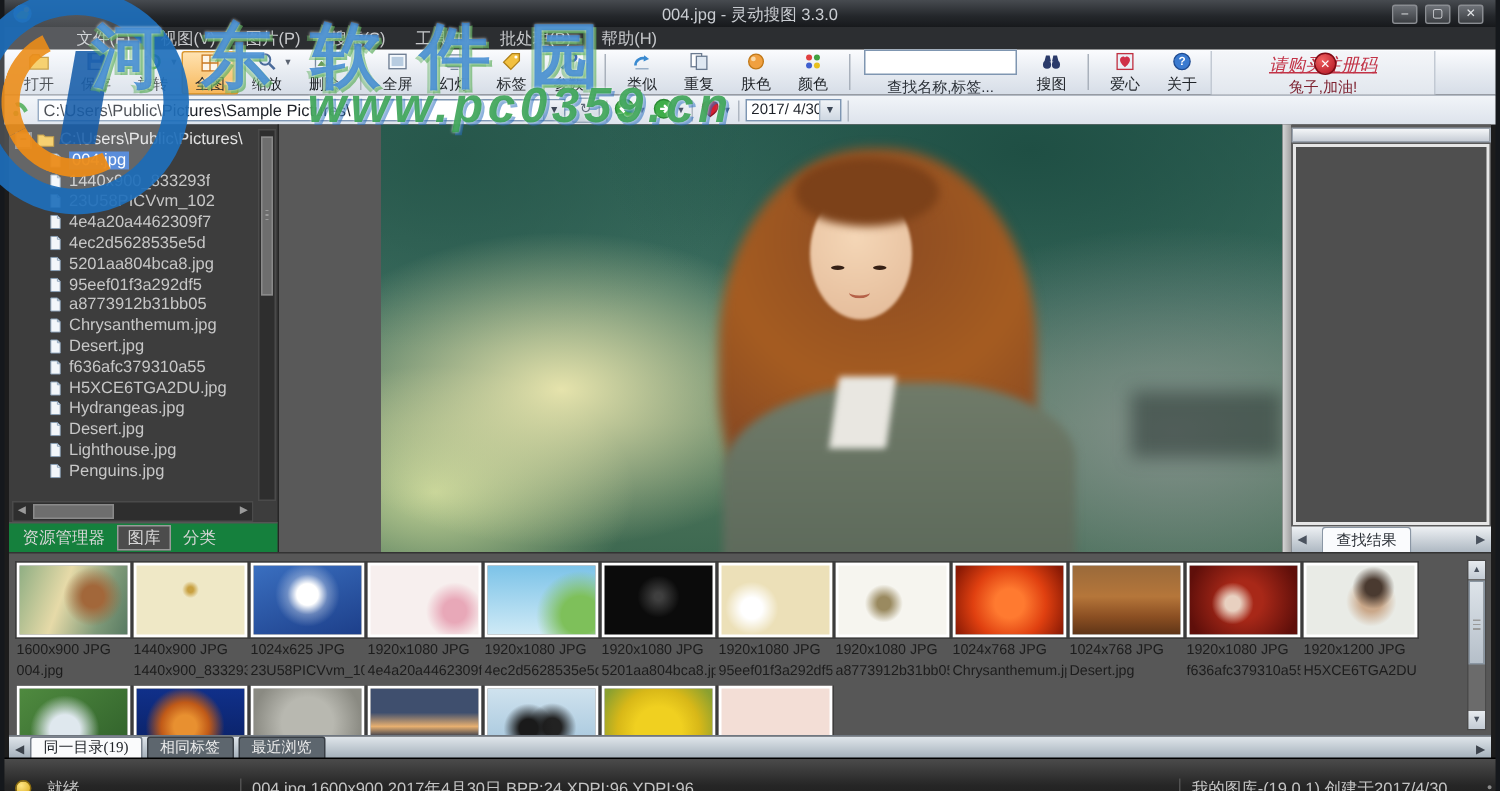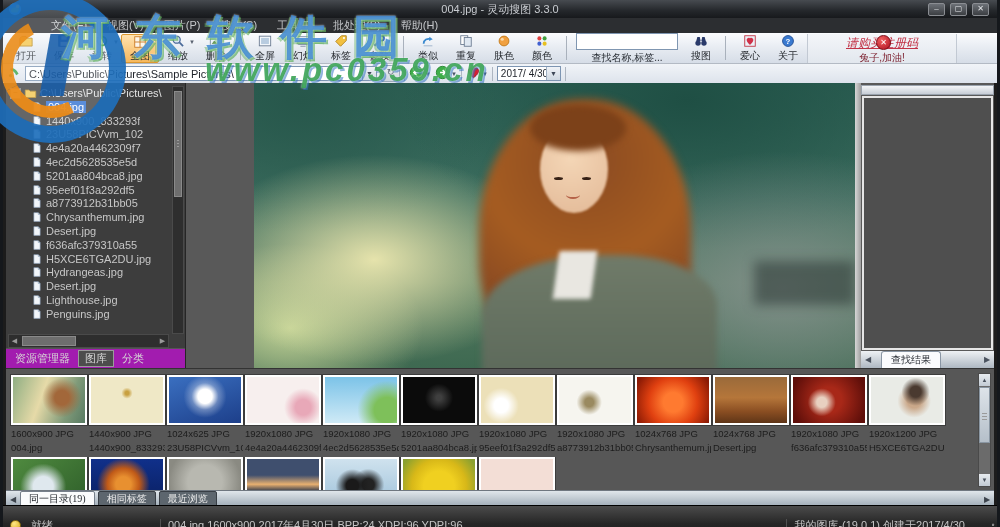--- a/index.html
+++ b/index.html
@@ -66,21 +66,21 @@
   .tree-item .nm{overflow:hidden;max-width:110px;}
   .tree-item.sel .nm{background:#2f6fd0;color:#fff;padding:0 2px;}
   .tree-vscroll{position:absolute;right:1px;top:3px;width:12px;height:248px;background:#2e2e2e;border:1px solid #4a4a4a;box-sizing:border-box;}
   .tree-vthumb{position:absolute;left:1px;right:1px;top:4px;height:104px;background:#6e6e6e;border:1px solid #8a8a8a;}
   .grip{position:absolute;left:2px;right:2px;top:46%;height:8px;
     background:repeating-linear-gradient(#9a9a9a 0 1px,transparent 1px 3px);}
   .tree-hscroll{position:absolute;left:2px;right:16px;bottom:20px;height:12px;background:#2e2e2e;border:1px solid #4a4a4a;display:flex;align-items:center;}
   .harrow{width:11px;height:10px;color:#9a9a9a;font-size:7px;text-align:center;line-height:10px;}
   .tree-hthumb{width:52px;height:8px;background:#6e6e6e;border:1px solid #8a8a8a;margin-left:2px;}
   .hsp{flex:1;}
-  .side-tabs{position:absolute;left:0;right:0;bottom:0;height:19px;background:#a21caf;border-top:1px solid #555;
+  .side-tabs{position:absolute;left:0;right:0;bottom:0;height:19px;background:#15803d;border-top:1px solid #555;
     display:flex;align-items:center;gap:4px;padding-left:5px;font-size:11px;color:#d6d6d6;}
   .side-tab{padding:0 4px;}
   .side-tab.active{border:1px solid #9a9a9a;background:#4c4c4c;padding:0 6px;}
   .viewer{position:absolute;left:180px;top:0;bottom:0;width:669px;background:#595959;overflow:hidden;}
   .splitter{position:absolute;left:849px;top:0;bottom:0;width:6px;background:linear-gradient(90deg,#d6d6d6,#9e9e9e);}
   .rightpanel{position:absolute;left:855px;right:0;top:0;bottom:0;background:#595959;}
   .rp-top{position:absolute;left:0;right:0;top:2px;height:10px;background:linear-gradient(#f4f6f8,#c7cdd6);border:1px solid #99a2ad;box-sizing:border-box;}
   .rp-content{position:absolute;left:1px;right:1px;top:13px;bottom:18px;border:2px solid #e6e6e6;background:#4f4f4f;}
   .rp-tabs{position:absolute;left:0;right:0;bottom:0;height:17px;background:linear-gradient(#eef1f4,#aeb8c2);
     display:flex;align-items:center;font-size:10px;color:#2a2f36;}

